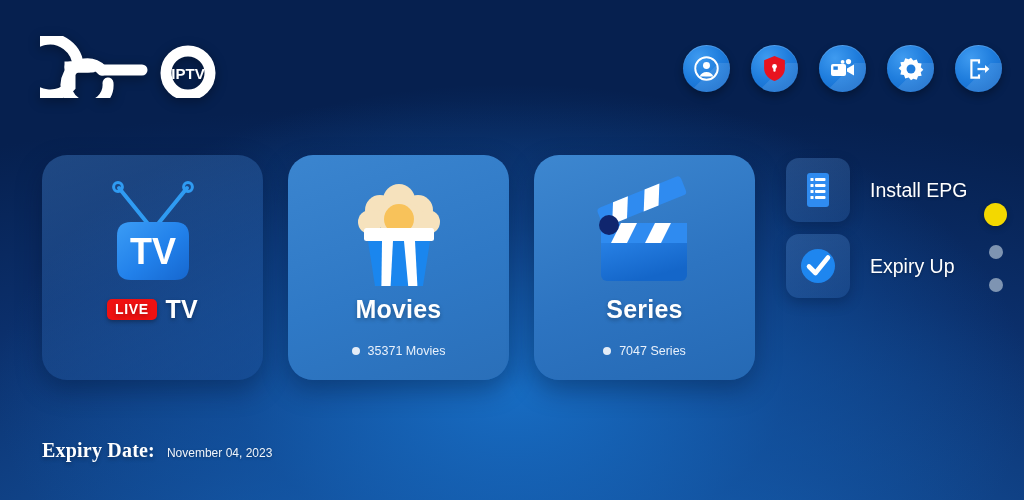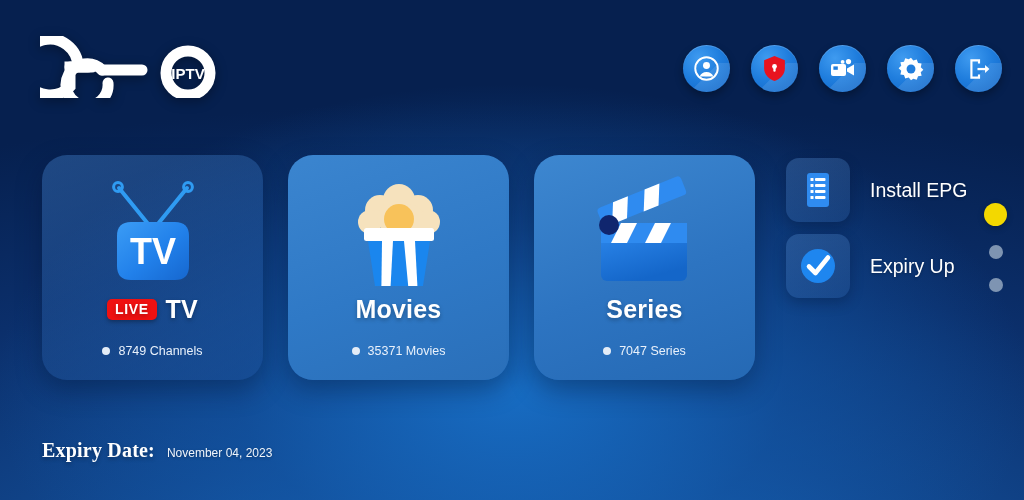--- a/index.html
+++ b/index.html
@@ -168,24 +168,20 @@
           <path d="M56 56 L90 14" stroke="#2f9bf2" stroke-width="4" stroke-linecap="round" fill="none"></path>
           <circle cx="21" cy="13" r="4.4" fill="none" stroke="#2f9bf2" stroke-width="3"></circle>
           <circle cx="91" cy="13" r="4.4" fill="none" stroke="#2f9bf2" stroke-width="3"></circle>
           <path d="M20 62 q0 -14 14 -14 h44 q14 0 14 14 v30 q0 14 -14 14 h-44 q-14 0 -14 -14 Z" fill="url(#tvg)"></path>
           <text x="56" y="90" font-family="Liberation Sans, sans-serif" font-size="36" font-weight="bold" fill="#ffffff" text-anchor="middle">TV</text>
         </svg>
       </div>
       <div class="card-title">
         <span class="live-badge">LIVE</span>
         <span>TV</span>
-      </div>
-      <div class="card-meta">
-        <span class="meta-dot"></span>
-        <span>8749 Channels</span>
       </div>
     </div>
 
     <div class="card c2">
       <div class="card-art">
         <svg width="106" height="118" viewBox="0 0 106 118">
           <g fill="#f6e2bd">
             <circle cx="34" cy="36" r="15"></circle>
             <circle cx="53" cy="26" r="16"></circle>
             <circle cx="72" cy="36" r="15"></circle>

